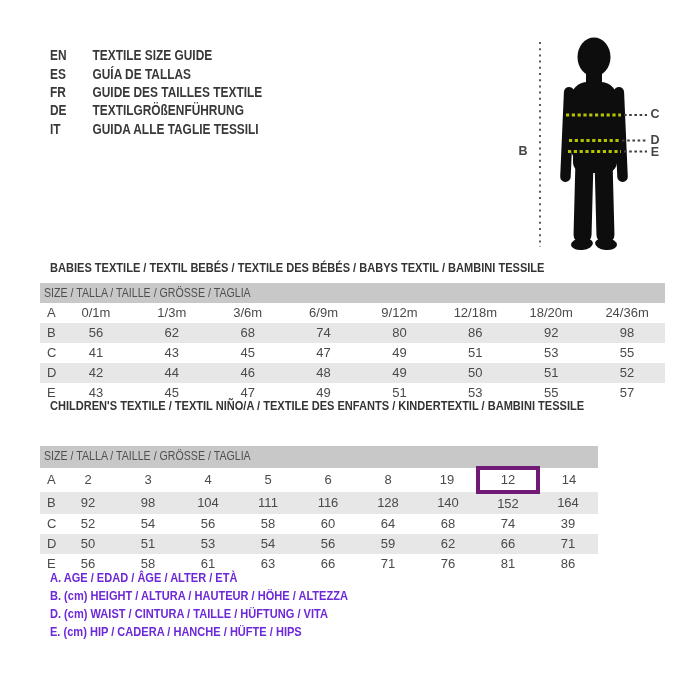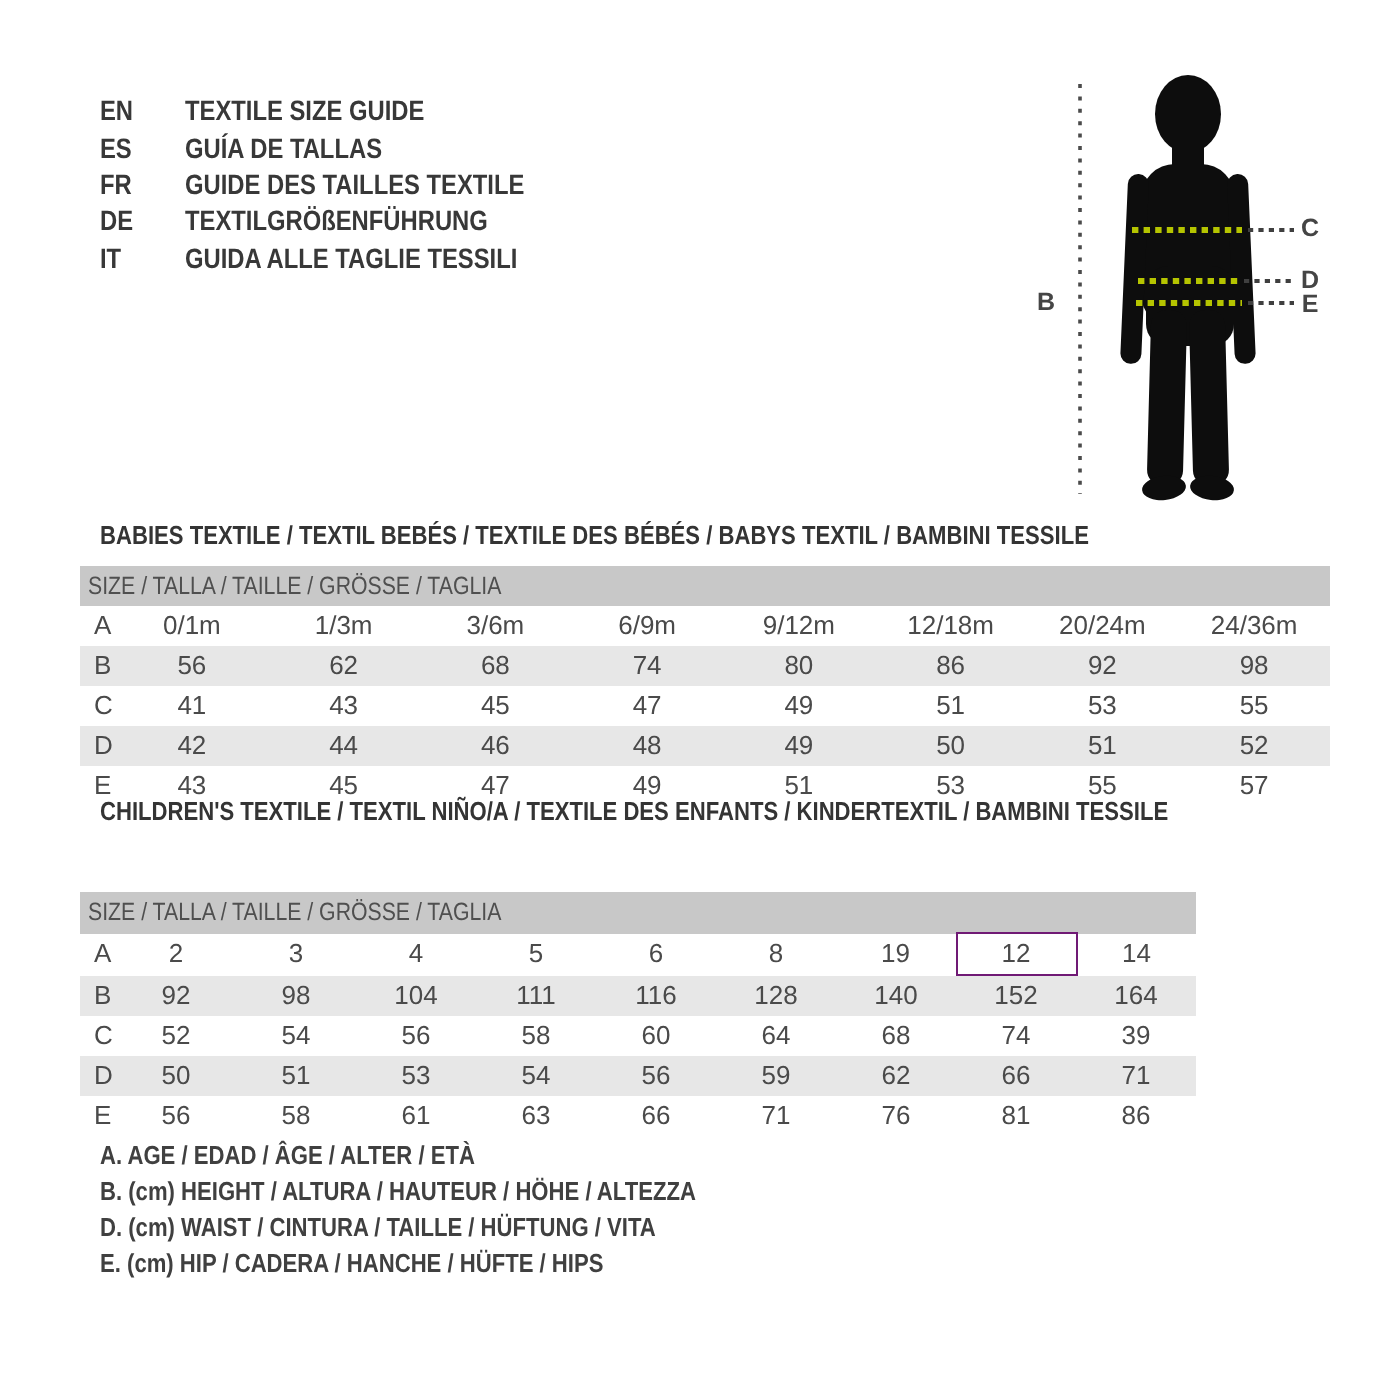--- a/index.html
+++ b/index.html
@@ -23,34 +23,34 @@
   table.size{
     position:absolute;left:40px;border-collapse:collapse;table-layout:fixed;
     font-size:13px;color:#4a4a4a;
   }
   #babies-table{top:283px;width:625px;}
   #children-table{top:446px;width:558px;}
   table.size td{height:20px;padding:0;text-align:center;vertical-align:middle;line-height:20px;}
   table.size td.band{background:var(--band,#c8c8c8);text-align:left;padding-left:4px;font-size:12.5px;color:#4f4f4f;}
   table.size tr.stripe td{background:var(--stripe,#e7e7e7);}
   table.size td.lbl{text-align:left;padding-left:7px;}
-  table.size td.hl{background:#fff;border:1px solid #701a75;margin-top:29px;}
+  table.size td.hl{background:#fff;border:4px solid #701a75;margin-top:29px;}
 
   
   .figure{position:absolute;left:500px;top:30px;width:190px;height:235px;}
   .figure svg{position:absolute;left:0;top:0;}
   .fig-shape{fill:var(--sil,#0d0d0d);}
   .bline{stroke:#4a4a4a;stroke-width:1.8;stroke-dasharray:2 4.2;}
   .mline{stroke:var(--accent,#b5c400);stroke-width:3;stroke-dasharray:3.2 2.6;}
   .leader{stroke:#3f3f3f;stroke-width:2;stroke-dasharray:2.6 2.6;}
   .figlabel{position:absolute;transform:translate(-50%,-50%);font-weight:bold;font-size:12.5px;color:#454545;}
 
   
   .legend{position:absolute;left:50px;top:569px;}
-  .legend .lgrow{height:18px;line-height:18px;font-weight:bold;font-size:13px;color:#404040;white-space:nowrap;}
+  .legend .lgrow{height:18px;line-height:18px;font-weight:bold;font-size:13px;color:#6d28d9;white-space:nowrap;}
 </style>
 </head>
 <body>
 
 <div id="page">
 
   <div class="lang">
     <div class="lrow cond">
       <span class="code">EN</span>
       <span class="ltitle">TEXTILE SIZE GUIDE</span>
@@ -126,21 +126,21 @@
           <td colspan="9" class="band"><span class="cond">SIZE / TALLA / TAILLE / GRÖSSE / TAGLIA</span></td>
         </tr>
         <tr>
           <td class="lbl">A</td>
           <td>0/1m</td>
           <td>1/3m</td>
           <td>3/6m</td>
           <td>6/9m</td>
           <td>9/12m</td>
           <td>12/18m</td>
-          <td>20/24m</td>
+          <td>18/20m</td>
           <td>24/36m</td>
         </tr>
         <tr class="stripe">
           <td class="lbl">B</td>
           <td>56</td>
           <td>62</td>
           <td>68</td>
           <td>74</td>
           <td>80</td>
           <td>86</td>

